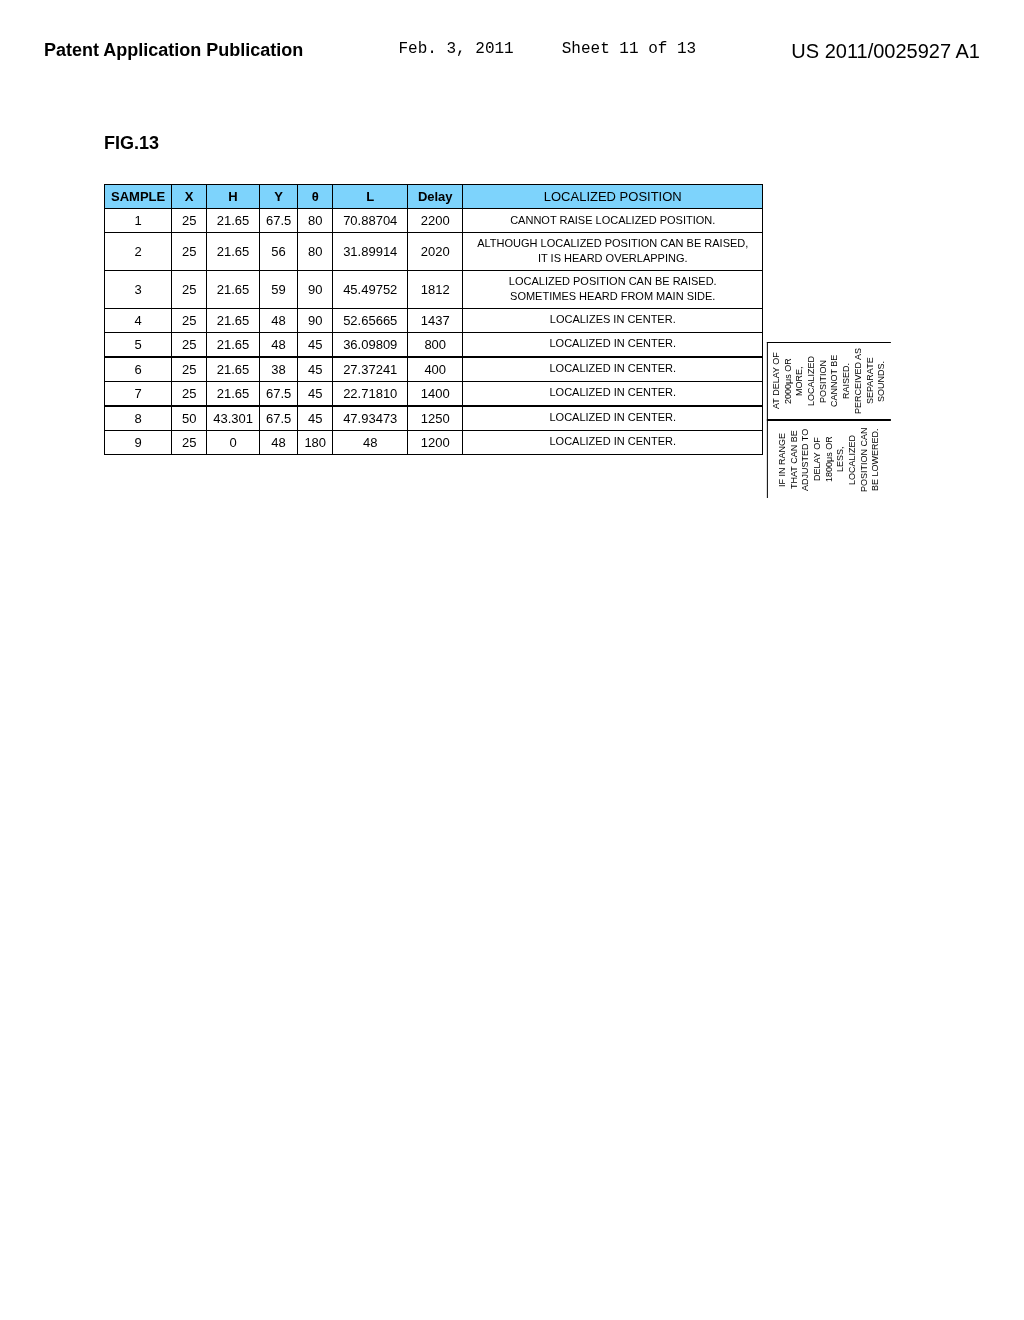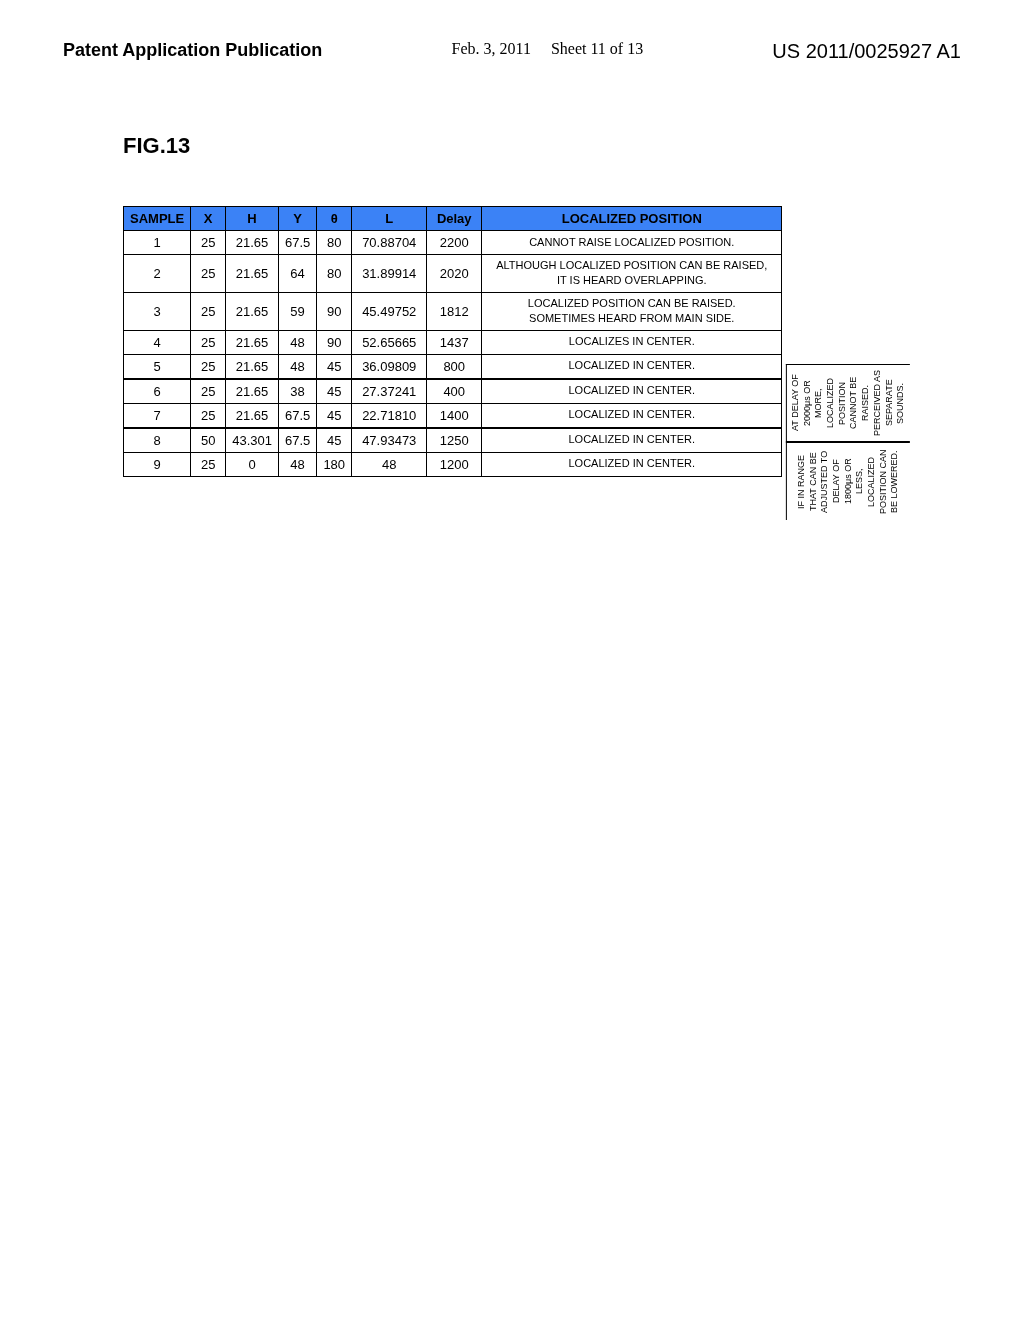--- a/index.html
+++ b/index.html
@@ -15,53 +15,53 @@
       min-height: 1320px;
       position: relative;
       overflow-x: hidden;
     }
 
     .page {
       width: 1024px;
       min-height: 1320px;
       background: #ffffff;
       position: relative;
-      padding: 40px 63px;
+      padding: 40px 44px;
     }
 
     .header {
       display: flex;
       justify-content: space-between;
       align-items: flex-start;
       margin-bottom: 60px;
       padding-bottom: 10px;
     }
 
     .header-left {
       font-size: 18px;
       font-weight: bold;
       font-family: Arial, sans-serif;
     }
 
     .header-center {
       font-size: 16px;
-      font-family: Liberation Serif, serif;
+      font-family: Liberation Mono, monospace;
       text-align: center;
     }
 
     .header-right {
       font-size: 20px;
       font-family: Arial, sans-serif;
     }
 
     .figure-label {
-      font-size: 22px;
+      font-size: 18px;
       font-weight: bold;
       font-family: Arial, sans-serif;
-      margin-bottom: 47px;
+      margin-bottom: 30px;
       margin-left: 60px;
     }
 
     .table-container {
       flex: 0 0 auto;
     }
 
     table {
       border-collapse: collapse;
       font-size: 13px;
@@ -72,36 +72,36 @@
       border: 1px solid #000;
       padding: 4px 6px;
       text-align: center;
       vertical-align: middle;
       min-width: 35px;
       white-space: nowrap;
     }
 
     table th {
       font-weight: bold;
-      background: #3b82f6;
+      background: #7dd3fc;
     }
 
     .localized-col {
       text-align: center;
       padding: 3px 8px;
       font-size: 11px;
       vertical-align: middle;
       max-width: 320px;
       white-space: normal;
       line-height: 1.4;
     }
 
     .header-localized {
       text-align: center;
-      font-weight: bold;
+      font-weight: normal;
       font-size: 13px;
     }
   </style>
 </head>
 <body>
 
 <div class="page">
 
   <div class="header">
     <div class="header-left">Patent Application Publication</div>
@@ -140,21 +140,21 @@
             <td>80</td>
             <td>70.88704</td>
             <td>2200</td>
             <td class="localized-col">CANNOT RAISE LOCALIZED POSITION.</td>
           </tr>
 
           <tr>
             <td>2</td>
             <td>25</td>
             <td>21.65</td>
-            <td>64</td>
+            <td>56</td>
             <td>80</td>
             <td>31.89914</td>
             <td>2020</td>
             <td class="localized-col">ALTHOUGH LOCALIZED POSITION CAN BE RAISED,<br>IT IS HEARD OVERLAPPING.</td>
           </tr>
 
           <tr>
             <td>3</td>
             <td>25</td>
             <td>21.65</td>

